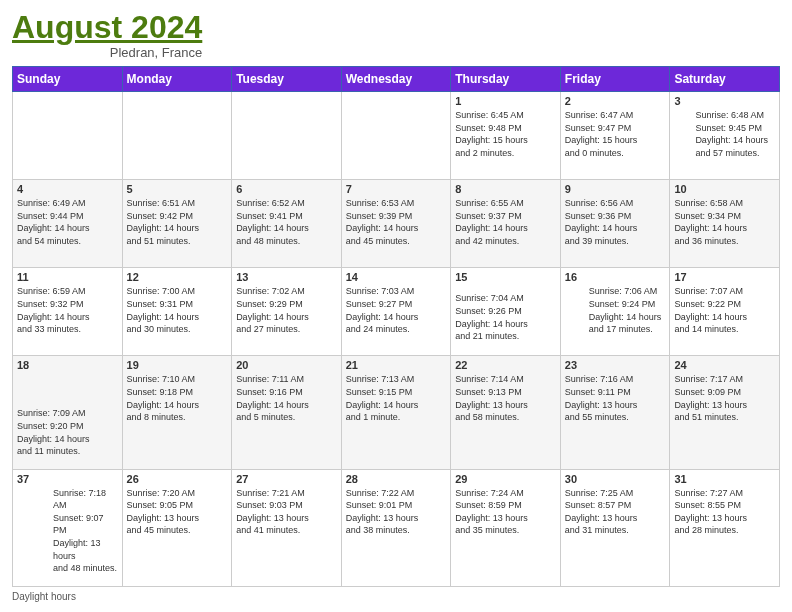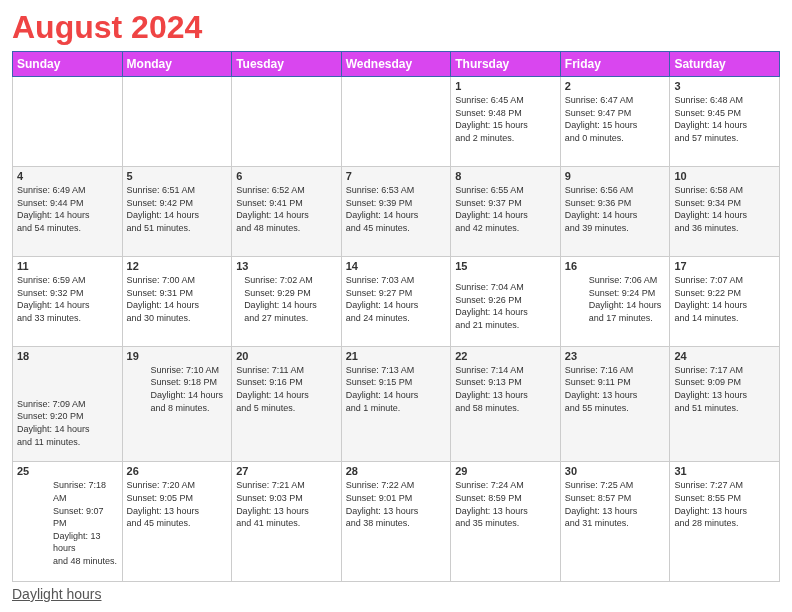--- a/index.html
+++ b/index.html
@@ -40,36 +40,37 @@
     .logo-icon {
       width: 28px;
       height: 28px;
     }
     .title-block {
       text-align: right;
     }
     .month-year {
       font-size: 32px;
       font-weight: bold;
-      color: #ef4444;
+      color: #4d7c0f;
       line-height: 1.1;
+      text-decoration: underline;
     }
     .location {
       font-size: 13px;
       color: #555;
     }
     .calendar {
       flex: 1;
       border: 1px solid #ccc;
       border-collapse: collapse;
       width: 100%;
       table-layout: fixed;
     }
     .calendar th {
-      background: #d946ef;
+      background: #6d28d9;
       color: #fff;
       font-size: 12px;
       font-weight: bold;
       padding: 5px 4px;
       text-align: left;
       border: 1px solid #3a62b0;
     }
     .calendar td {
       border: 1px solid #ccc;
       vertical-align: top;
@@ -94,33 +95,33 @@
     .day-info {
       font-size: 9px;
       line-height: 1.4;
       color: #333;
     }
     .empty-cell {
       background: #fff !important;
     }
     .footer {
       margin-top: 4px;
-      font-size: 14px;
+      font-size: 10px;
       color: #555;
       text-align: left;
-      text-decoration: underline;
     }
   </style>
 </head>
 <body>
 
 <div class="page">
   <div class="header">
     <div class="title-block">
       <div class="month-year">August 2024</div>
+      <div class="location">Pledran, France</div>
     </div>
   </div>
 
   <table class="calendar">
     <thead>
       <tr>
       <th>Sunday</th>
           <th>Monday</th>
           <th>Tuesday</th>
           <th>Wednesday</th>
@@ -144,21 +145,21 @@
           </td>
           <td>
             <span class="day-num">2</span>
             <div class="day-info" style="white-space: pre-line;">Sunrise: 6:47 AM
 Sunset: 9:47 PM
 Daylight: 15 hours
 and 0 minutes.</div>
           </td>
           <td>
             <span class="day-num">3</span>
-            <div class="day-info" style="white-space: pre-line;">Sunrise: 6:48 AM
+            <div class="day-info" style="white-space: pre-line; margin-left: 21px;">Sunrise: 6:48 AM
 Sunset: 9:45 PM
 Daylight: 14 hours
 and 57 minutes.</div>
           </td>
         </tr>
         <tr>
           <td>
             <span class="day-num">4</span>
             <div class="day-info" style="white-space: pre-line;">Sunrise: 6:49 AM
 Sunset: 9:44 PM
@@ -218,21 +219,21 @@
           </td>
           <td>
             <span class="day-num">12</span>
             <div class="day-info" style="white-space: pre-line;">Sunrise: 7:00 AM
 Sunset: 9:31 PM
 Daylight: 14 hours
 and 30 minutes.</div>
           </td>
           <td>
             <span class="day-num">13</span>
-            <div class="day-info" style="white-space: pre-line; margin-left: 8px;">Sunrise: 7:02 AM
+            <div class="day-info" style="white-space: pre-line;">Sunrise: 7:02 AM
 Sunset: 9:29 PM
 Daylight: 14 hours
 and 27 minutes.</div>
           </td>
           <td>
             <span class="day-num">14</span>
             <div class="day-info" style="white-space: pre-line;">Sunrise: 7:03 AM
 Sunset: 9:27 PM
 Daylight: 14 hours
 and 24 minutes.</div>
@@ -262,21 +263,21 @@
         <tr>
           <td>
             <span class="day-num">18</span>
             <div class="day-info" style="white-space: pre-line; margin-top: 36px;">Sunrise: 7:09 AM
 Sunset: 9:20 PM
 Daylight: 14 hours
 and 11 minutes.</div>
           </td>
           <td>
             <span class="day-num">19</span>
-            <div class="day-info" style="white-space: pre-line; margin-left: 24px;">Sunrise: 7:10 AM
+            <div class="day-info" style="white-space: pre-line;">Sunrise: 7:10 AM
 Sunset: 9:18 PM
 Daylight: 14 hours
 and 8 minutes.</div>
           </td>
           <td>
             <span class="day-num">20</span>
             <div class="day-info" style="white-space: pre-line;">Sunrise: 7:11 AM
 Sunset: 9:16 PM
 Daylight: 14 hours
 and 5 minutes.</div>
@@ -305,21 +306,21 @@
           <td>
             <span class="day-num">24</span>
             <div class="day-info" style="white-space: pre-line;">Sunrise: 7:17 AM
 Sunset: 9:09 PM
 Daylight: 13 hours
 and 51 minutes.</div>
           </td>
         </tr>
         <tr>
           <td>
-            <span class="day-num">25</span>
+            <span class="day-num">37</span>
             <div class="day-info" style="white-space: pre-line; margin-left: 36px;">Sunrise: 7:18 AM
 Sunset: 9:07 PM
 Daylight: 13 hours
 and 48 minutes.</div>
           </td>
           <td>
             <span class="day-num">26</span>
             <div class="day-info" style="white-space: pre-line;">Sunrise: 7:20 AM
 Sunset: 9:05 PM
 Daylight: 13 hours

